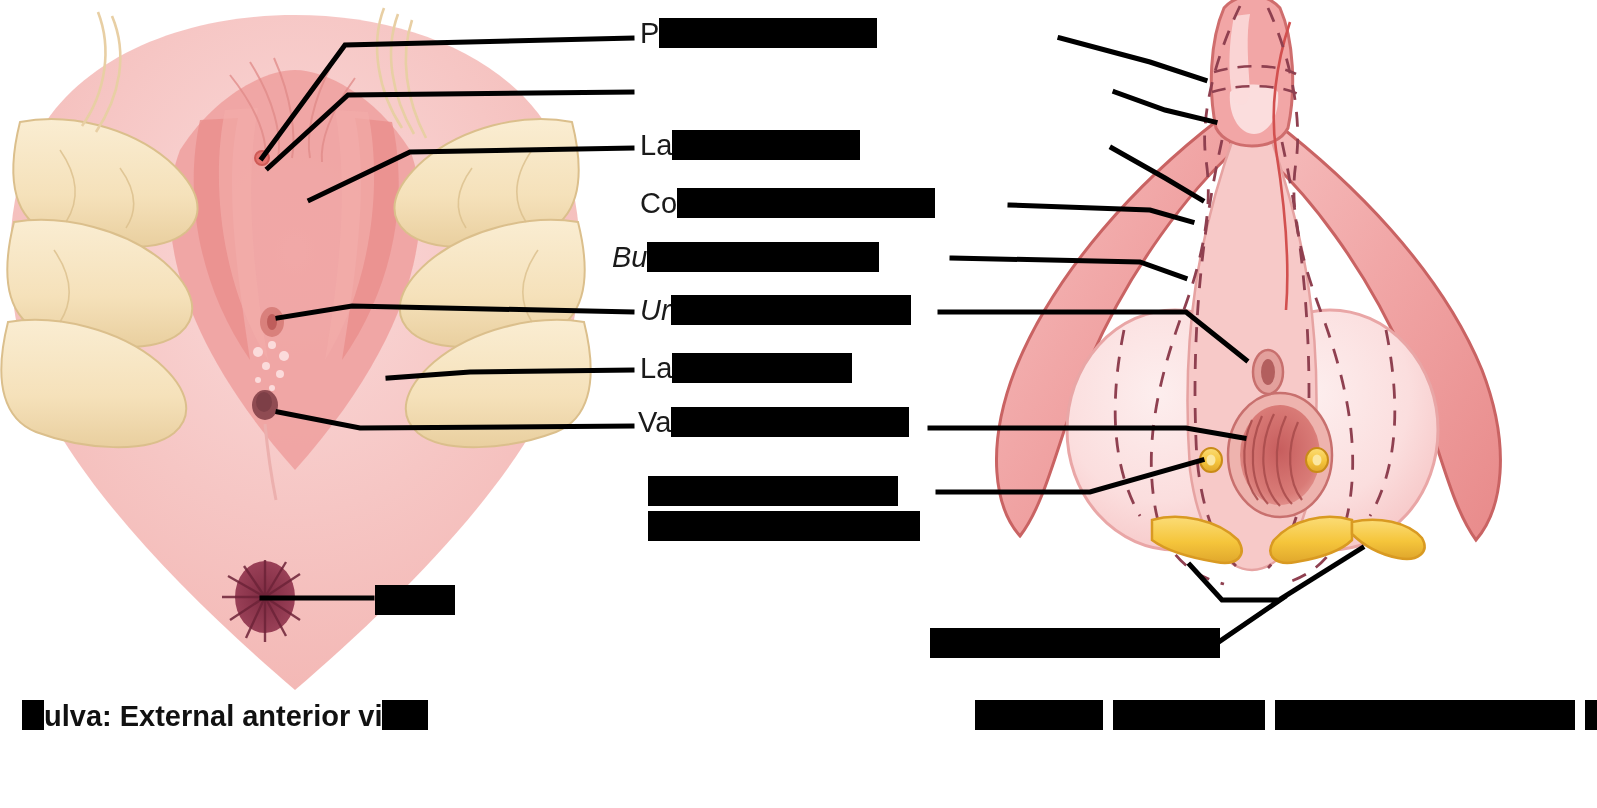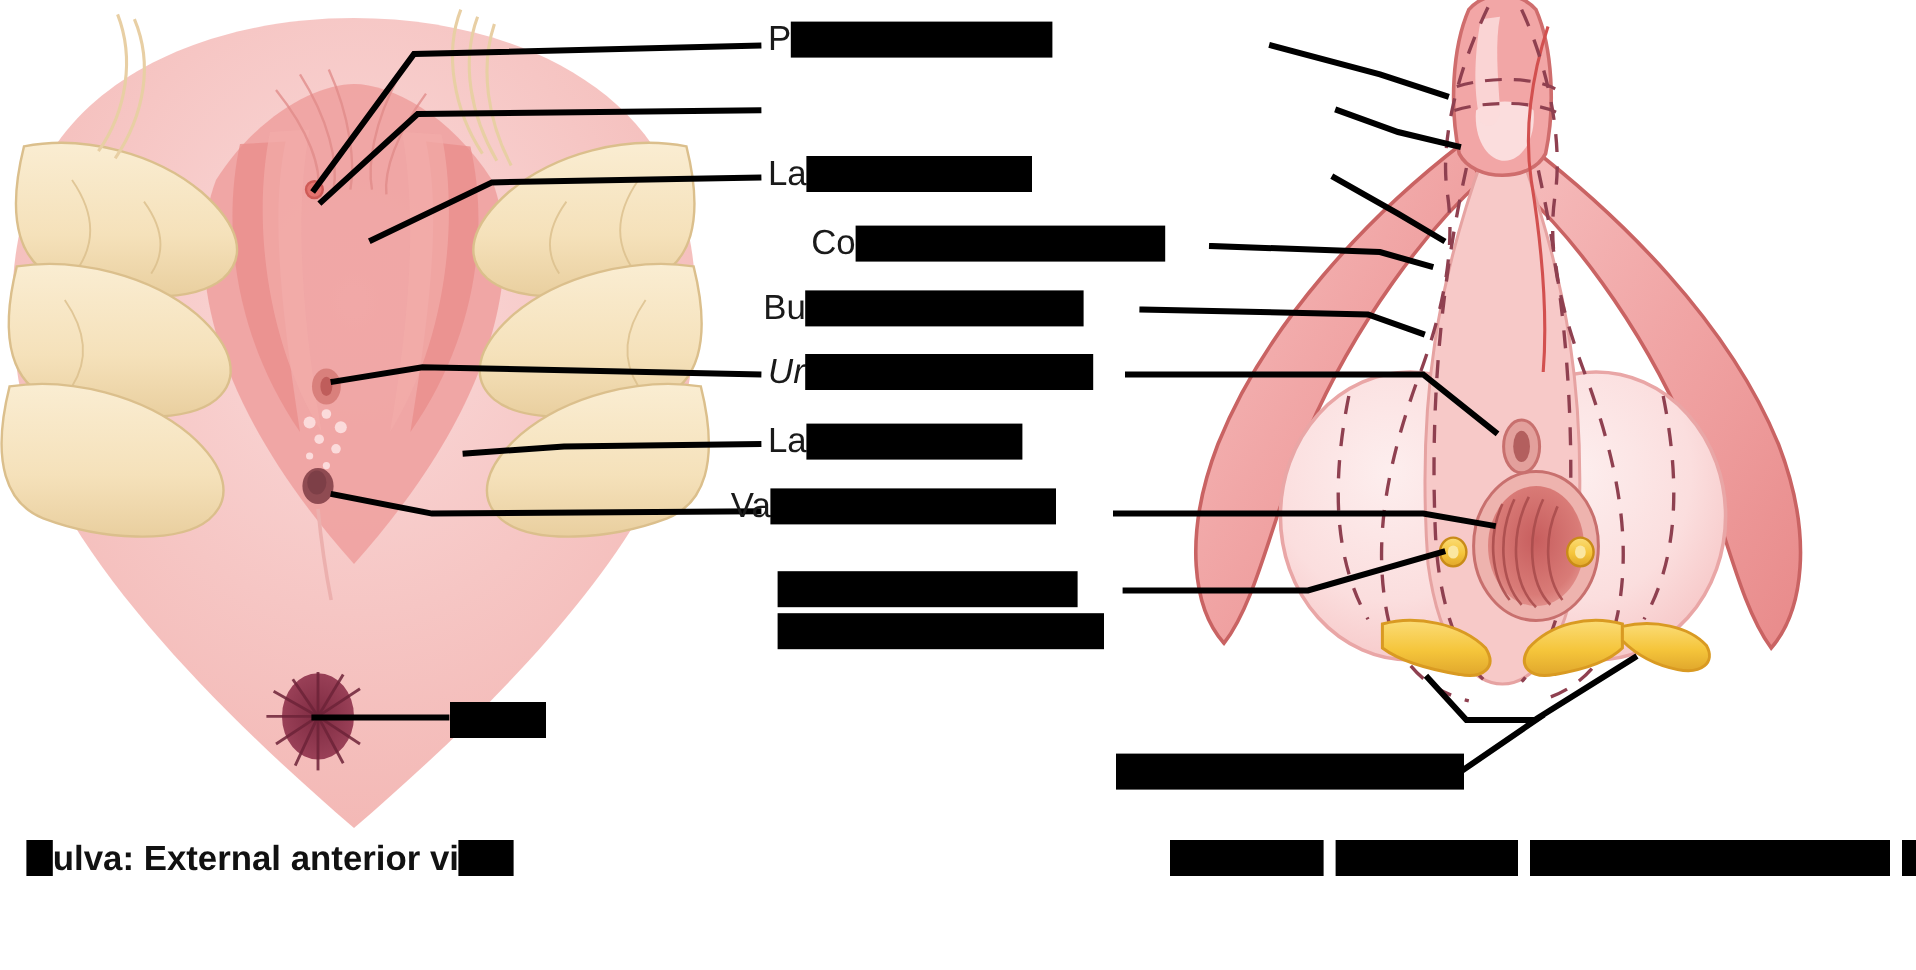--- a/index.html
+++ b/index.html
@@ -264,37 +264,37 @@
 
   <div class="label" style="left:640px;top:18px;">
     <span>P</span><span class="redact" style="width:218px;height:30px;">&nbsp;</span>
   </div>
 
 
   <div class="label" style="left:640px;top:130px;">
     <span>La</span><span class="redact" style="width:188px;height:30px;">&nbsp;</span>
   </div>
 
-  <div class="label" style="left:676px;top:188px;">
+  <div class="label" style="left:640px;top:188px;">
     <span>Co</span><span class="redact" style="width:258px;height:30px;">&nbsp;</span>
   </div>
 
-  <div class="label" style="left:636px;top:242px;">
+  <div class="label" style="left:612px;top:242px;font-style:italic;">
     <span>Bu</span><span class="redact" style="width:232px;height:30px;">&nbsp;</span>
   </div>
 
   <div class="label" style="left:640px;top:295px;font-style:italic;">
     <span>Ur</span><span class="redact" style="width:240px;height:30px;">&nbsp;</span>
   </div>
 
   <div class="label" style="left:640px;top:353px;">
     <span>La</span><span class="redact" style="width:180px;height:30px;">&nbsp;</span>
   </div>
 
-  <div class="label" style="left:609px;top:407px;">
+  <div class="label" style="left:638px;top:407px;">
     <span>Va</span><span class="redact" style="width:238px;height:30px;">&nbsp;</span>
   </div>
 
   <div class="label bold" style="left:648px;top:476px;">
     <span class="redact" style="width:250px;height:30px;">&nbsp;</span><br>
     <span class="redact" style="width:272px;height:30px;margin-top:4px;">&nbsp;</span>
   </div>
 
   <div class="label bold" style="left:375px;top:585px;">
     <span class="redact" style="width:80px;height:30px;">&nbsp;</span>

